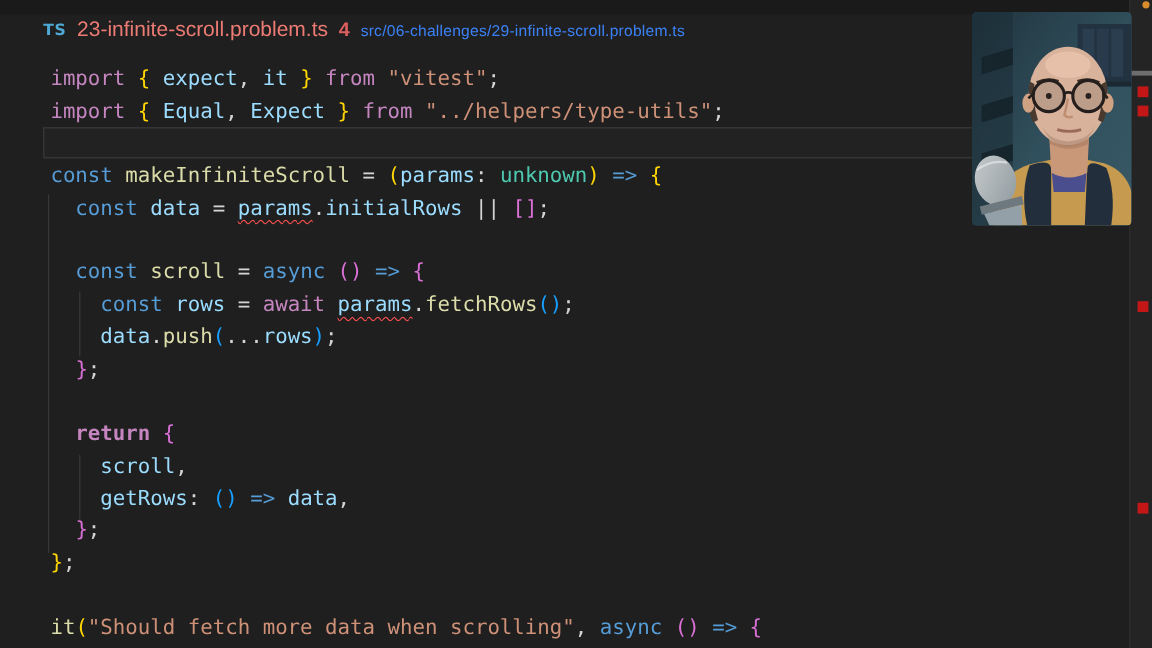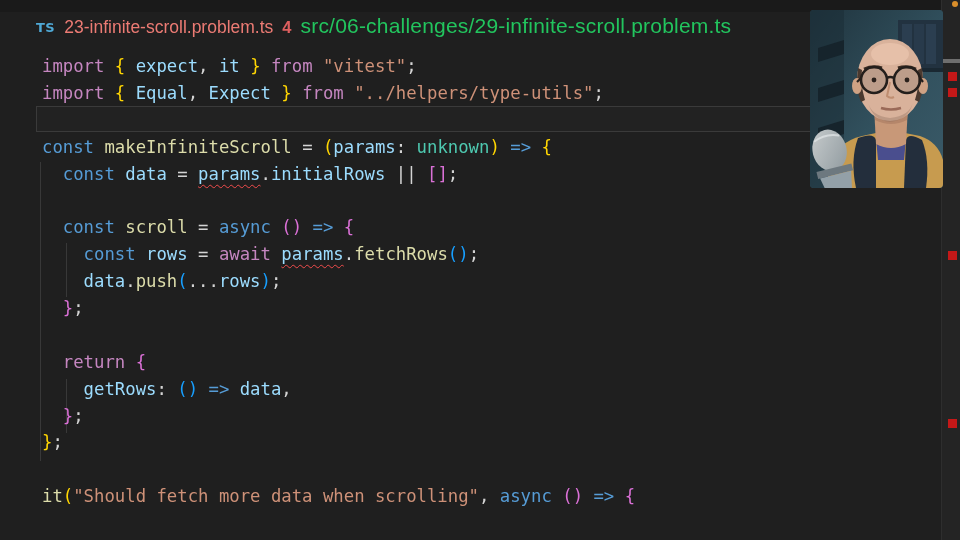--- a/index.html
+++ b/index.html
@@ -13,21 +13,21 @@
   .tab-bar{
     position:absolute;left:36px;top:14px;height:26px;
     display:flex;align-items:baseline;gap:9px;white-space:nowrap;
   }
   .ts-icon{
     color:#4fa9d6;font-size:13px;font-weight:bold;letter-spacing:.5px;
     font-family:"DejaVu Sans",sans-serif;position:relative;top:-1px;
   }
   .file-name{color:#ec7b74;font-size:17.5px;}
   .err-count{color:#dd5f5f;font-size:16.5px;font-weight:bold;}
-  .breadcrumb{color:#22c55e;font-size:21px;letter-spacing:.2px;}
+  .breadcrumb{color:#3b82f6;font-size:13px;letter-spacing:.2px;}
   
   .code-area{
     position:absolute;left:42px;top:53px;width:900px;
     font-family:"DejaVu Sans Mono","Liberation Mono",monospace;
     font-size:17.3px;
   }
   .code-line{height:26.9px;line-height:26.9px;white-space:pre;}
   .line-highlight{
     position:absolute;left:36px;top:106px;width:904px;height:26px;
     border:1px solid #3a3a3a;background:rgba(255,255,255,0.015);
@@ -78,21 +78,22 @@
     <div class="code-line"><span style="color: rgb(197, 134, 192);">import</span><span style="color: rgb(212, 212, 212);"> </span><span style="color: rgb(255, 214, 2);">{</span><span style="color: rgb(156, 220, 254);"> Equal</span><span style="color: rgb(212, 212, 212);">,</span><span style="color: rgb(156, 220, 254);"> Expect</span><span style="color: rgb(212, 212, 212);"> </span><span style="color: rgb(255, 214, 2);">}</span><span style="color: rgb(197, 134, 192);"> from</span><span style="color: rgb(212, 212, 212);"> </span><span style="color: rgb(206, 145, 120);">"../helpers/type-utils"</span><span style="color: rgb(212, 212, 212);">;</span></div>
     <div class="code-line">&nbsp;</div>
     <div class="code-line"><span style="color: rgb(86, 156, 214);">const</span><span style="color: rgb(220, 220, 170);"> makeInfiniteScroll</span><span style="color: rgb(212, 212, 212);"> </span><span style="color: rgb(212, 212, 212);">=</span><span style="color: rgb(212, 212, 212);"> </span><span style="color: rgb(255, 214, 2);">(</span><span style="color: rgb(156, 220, 254);">params</span><span style="color: rgb(212, 212, 212);">:</span><span style="color: rgb(78, 201, 176);"> unknown</span><span style="color: rgb(255, 214, 2);">)</span><span style="color: rgb(212, 212, 212);"> </span><span style="color: rgb(86, 156, 214);">=&gt;</span><span style="color: rgb(212, 212, 212);"> </span><span style="color: rgb(255, 214, 2);">{</span></div>
     <div class="code-line"><span style="color: rgb(86, 156, 214);">  const</span><span style="color: rgb(156, 220, 254);"> data</span><span style="color: rgb(212, 212, 212);"> </span><span style="color: rgb(212, 212, 212);">=</span><span style="color: rgb(212, 212, 212);"> </span><span class="tk-err" style="color: rgb(156, 220, 254);">params</span><span style="color: rgb(212, 212, 212);">.</span><span style="color: rgb(156, 220, 254);">initialRows</span><span style="color: rgb(212, 212, 212);"> </span><span style="color: rgb(212, 212, 212);">||</span><span style="color: rgb(212, 212, 212);"> </span><span style="color: rgb(218, 112, 214);">[]</span><span style="color: rgb(212, 212, 212);">;</span></div>
     <div class="code-line">&nbsp;</div>
     <div class="code-line"><span style="color: rgb(86, 156, 214);">  const</span><span style="color: rgb(220, 220, 170);"> scroll</span><span style="color: rgb(212, 212, 212);"> </span><span style="color: rgb(212, 212, 212);">=</span><span style="color: rgb(86, 156, 214);"> async</span><span style="color: rgb(212, 212, 212);"> </span><span style="color: rgb(218, 112, 214);">()</span><span style="color: rgb(212, 212, 212);"> </span><span style="color: rgb(86, 156, 214);">=&gt;</span><span style="color: rgb(212, 212, 212);"> </span><span style="color: rgb(218, 112, 214);">{</span></div>
     <div class="code-line"><span style="color: rgb(86, 156, 214);">    const</span><span style="color: rgb(156, 220, 254);"> rows</span><span style="color: rgb(212, 212, 212);"> </span><span style="color: rgb(212, 212, 212);">=</span><span style="color: rgb(197, 134, 192);"> await</span><span style="color: rgb(212, 212, 212);"> </span><span class="tk-err" style="color: rgb(156, 220, 254);">params</span><span style="color: rgb(212, 212, 212);">.</span><span style="color: rgb(220, 220, 170);">fetchRows</span><span style="color: rgb(23, 159, 255);">()</span><span style="color: rgb(212, 212, 212);">;</span></div>
     <div class="code-line"><span style="color: rgb(156, 220, 254);">    data</span><span style="color: rgb(212, 212, 212);">.</span><span style="color: rgb(220, 220, 170);">push</span><span style="color: rgb(23, 159, 255);">(</span><span style="color: rgb(212, 212, 212);">...</span><span style="color: rgb(156, 220, 254);">rows</span><span style="color: rgb(23, 159, 255);">)</span><span style="color: rgb(212, 212, 212);">;</span></div>
     <div class="code-line"><span style="color: rgb(212, 212, 212);">  </span><span style="color: rgb(218, 112, 214);">}</span><span style="color: rgb(212, 212, 212);">;</span></div>
     <div class="code-line">&nbsp;</div>
-    <div class="code-line"><span style="color: rgb(197, 134, 192);">  return</span><span style="color: rgb(212, 212, 212);"> </span><span style="color: rgb(218, 112, 214);">{</span></div>
+    <div class="code-line"><span style="color: rgb(197, 134, 192); font-weight: bold;">  return</span><span style="color: rgb(212, 212, 212);"> </span><span style="color: rgb(218, 112, 214);">{</span></div>
+    <div class="code-line"><span style="color: rgb(156, 220, 254);">    scroll</span><span style="color: rgb(212, 212, 212);">,</span></div>
     <div class="code-line"><span style="color: rgb(156, 220, 254);">    getRows</span><span style="color: rgb(212, 212, 212);">:</span><span style="color: rgb(212, 212, 212);"> </span><span style="color: rgb(23, 159, 255);">()</span><span style="color: rgb(212, 212, 212);"> </span><span style="color: rgb(86, 156, 214);">=&gt;</span><span style="color: rgb(156, 220, 254);"> data</span><span style="color: rgb(212, 212, 212);">,</span></div>
     <div class="code-line"><span style="color: rgb(212, 212, 212);">  </span><span style="color: rgb(218, 112, 214);">}</span><span style="color: rgb(212, 212, 212);">;</span></div>
     <div class="code-line"><span style="color: rgb(255, 214, 2);">}</span><span style="color: rgb(212, 212, 212);">;</span></div>
     <div class="code-line">&nbsp;</div>
     <div class="code-line"><span style="color: rgb(220, 220, 170);">it</span><span style="color: rgb(255, 214, 2);">(</span><span style="color: rgb(206, 145, 120);">"Should fetch more data when scrolling"</span><span style="color: rgb(212, 212, 212);">,</span><span style="color: rgb(86, 156, 214);"> async</span><span style="color: rgb(212, 212, 212);"> </span><span style="color: rgb(218, 112, 214);">()</span><span style="color: rgb(212, 212, 212);"> </span><span style="color: rgb(86, 156, 214);">=&gt;</span><span style="color: rgb(212, 212, 212);"> </span><span style="color: rgb(218, 112, 214);">{</span></div>
   </div>
 
 <div class="right-rail"></div>
 <div class="ruler-slider"></div>
 <div id="markers">

